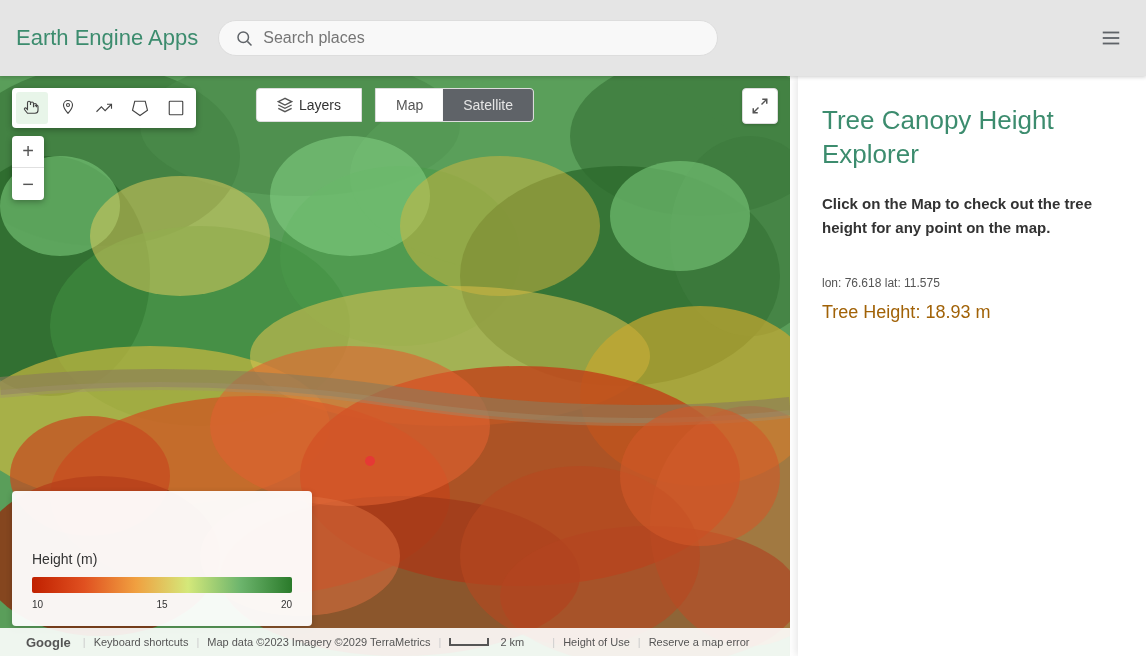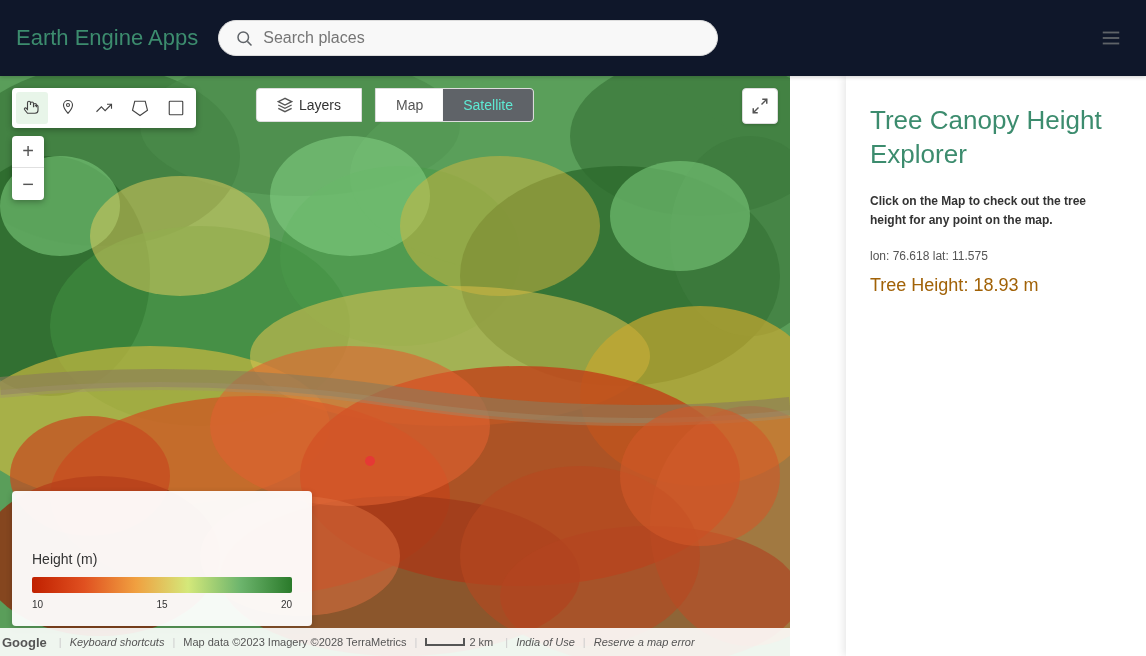--- a/index.html
+++ b/index.html
@@ -1,21 +1,21 @@
 <!DOCTYPE html>
 <html><head>
   <meta charset="utf-8">
   <style>
     * { margin: 0; padding: 0; box-sizing: border-box; }
     body { width: 1146px; height: 656px; overflow: hidden; font-family: Arial, sans-serif; background: #fff; }
 
     
     #header {
       position: absolute; top: 0; left: 0; right: 0; height: 76px;
-      background: #0f172a; display: flex; align-items: center; padding: 0 16px;
+      background: #e5e5e5; display: flex; align-items: center; padding: 0 16px;
       box-shadow: 0 1px 4px rgba(0,0,0,0.2); z-index: 100;
     }
     #app-title {
       font-size: 22px; font-weight: 400; color: #3c8c6e; white-space: nowrap; margin-right: 20px;
     }
     #search-container {
       flex: 1; max-width: 500px; display: flex; align-items: flex-start;
       border: 1px solid #ddd; border-radius: 24px; padding: 8px 16px;
       background: #f8f8f8;
     }
@@ -60,21 +60,21 @@
     }
     #map-satellite-toggle {
       display: flex; background: #fff; border: 1px solid #ddd; border-radius: 0 4px 4px 0;
       overflow: hidden;
       justify-content: center;
     }
     .toggle-btn {
       padding: 8px 20px; cursor: pointer; font-size: 14px; color: #555; border: none;
       background: transparent;
     }
-    .toggle-btn.active { background: #5f6368; color: #5eead4; }
+    .toggle-btn.active { background: #5f6368; color: #e5e5e5; }
 
     
     #fullscreen-btn {
       position: absolute; top: 12px; right: 12px;
       background: #fff; border: 1px solid #ddd; border-radius: 4px;
       width: 36px; height: 36px; cursor: pointer;
       display: flex; align-items: center; justify-content: center;
       font-size: 16px; color: #555; box-shadow: 0 1px 3px rgba(0,0,0,0.2);
     }
 
@@ -104,54 +104,54 @@
       height: 16px; border-radius: 2px;
       background: linear-gradient(to right, #c02000, #e05020, #f0a040, #d4e87a, #6db56d, #2a7a2a);
       margin-bottom: 6px;
     }
     #legend-labels { display: flex; justify-content: space-between; font-size: 10px; color: #333; }
 
     
     #map-footer {
       position: absolute; bottom: 0; left: 0; right: 0; height: 28px;
       background: rgba(255,255,255,0.9); display: flex; align-items: center;
-      padding: 0 2px; font-size: 11px; color: #555; gap: 8px;
+      padding: 0 26px; font-size: 11px; color: #555; gap: 8px;
     }
     #google-logo { font-size: 13px; font-weight: bold; color: #555; margin-right: 4px; }
     .footer-sep { color: #ccc; }
-    .footer-link { color: #555; text-decoration: none; cursor: pointer; font-style: italic; }
+    .footer-link { color: #555; text-decoration: none; cursor: pointer; }
     #scale-bar {
-      display: flex; align-items: center; gap: 4px; margin-right: 4px;
+      display: flex; align-items: center; gap: 11px; margin-right: 20px;
     }
     #scale-line {
       width: 40px; height: 8px;
       border: 2px solid #555; border-top: none;
     }
 
     
     #map-marker {
       position: absolute; width: 10px; height: 10px;
       background: #e53935; border-radius: 50%;
       top: 380px; left: 365px;
     }
 
     
     #right-panel {
-      position: absolute; top: 76px; right: 0; width: 300px; bottom: 0;
+      position: absolute; top: 76px; right: 0; width: 348px; bottom: 0;
       background: #fff; padding: 28px 24px; overflow-y: auto;
       box-shadow: -2px 0 8px rgba(0,0,0,0.1);
     }
     #panel-title {
       font-size: 26px; font-weight: 400; color: #3c8c6e; line-height: 1.3; margin-bottom: 20px;
     }
     #panel-description {
       font-size: 14px; color: #333; line-height: 1.6; margin-bottom: 20px;
     }
     #panel-cta {
-      font-size: 12px; color: #333; line-height: 1.6; margin-bottom: 19px;
+      font-size: 15px; color: #333; line-height: 1.6; margin-bottom: 36px;
     }
     #panel-cta strong { font-weight: 700; }
     #coordinates {
       font-size: 12px; color: #555; margin-bottom: 12px;
     }
     #tree-height {
       font-size: 18px; color: #a16207; font-weight: 500;
     }
 
     
@@ -292,28 +292,28 @@
       <span>15</span>
       <span>20</span>
     </div>
   </div>
 
   <div id="map-footer">
     <span id="google-logo">Google</span>
     <span class="footer-sep">|</span>
     <span class="footer-link">Keyboard shortcuts</span>
     <span class="footer-sep">|</span>
-    <span>Map data ©2023 Imagery ©2028 TerraMetrics</span>
+    <span>Map data ©2023 Imagery ©2029 TerraMetrics</span>
     <span class="footer-sep">|</span>
     <div id="scale-bar">
       <div id="scale-line"></div>
       <span>2 km</span>
     </div>
     <span class="footer-sep">|</span>
-    <span class="footer-link">India of Use</span>
+    <span class="footer-link">Height of Use</span>
     <span class="footer-sep">|</span>
     <span class="footer-link">Reserve a map error</span>
   </div>
 </div>
 
 <div id="right-panel">
   <h1 id="panel-title">Tree Canopy Height Explorer</h1>
   <p id="panel-cta">
     <strong>Click on the Map to check out the tree height for any point on the map.</strong>
   </p>

